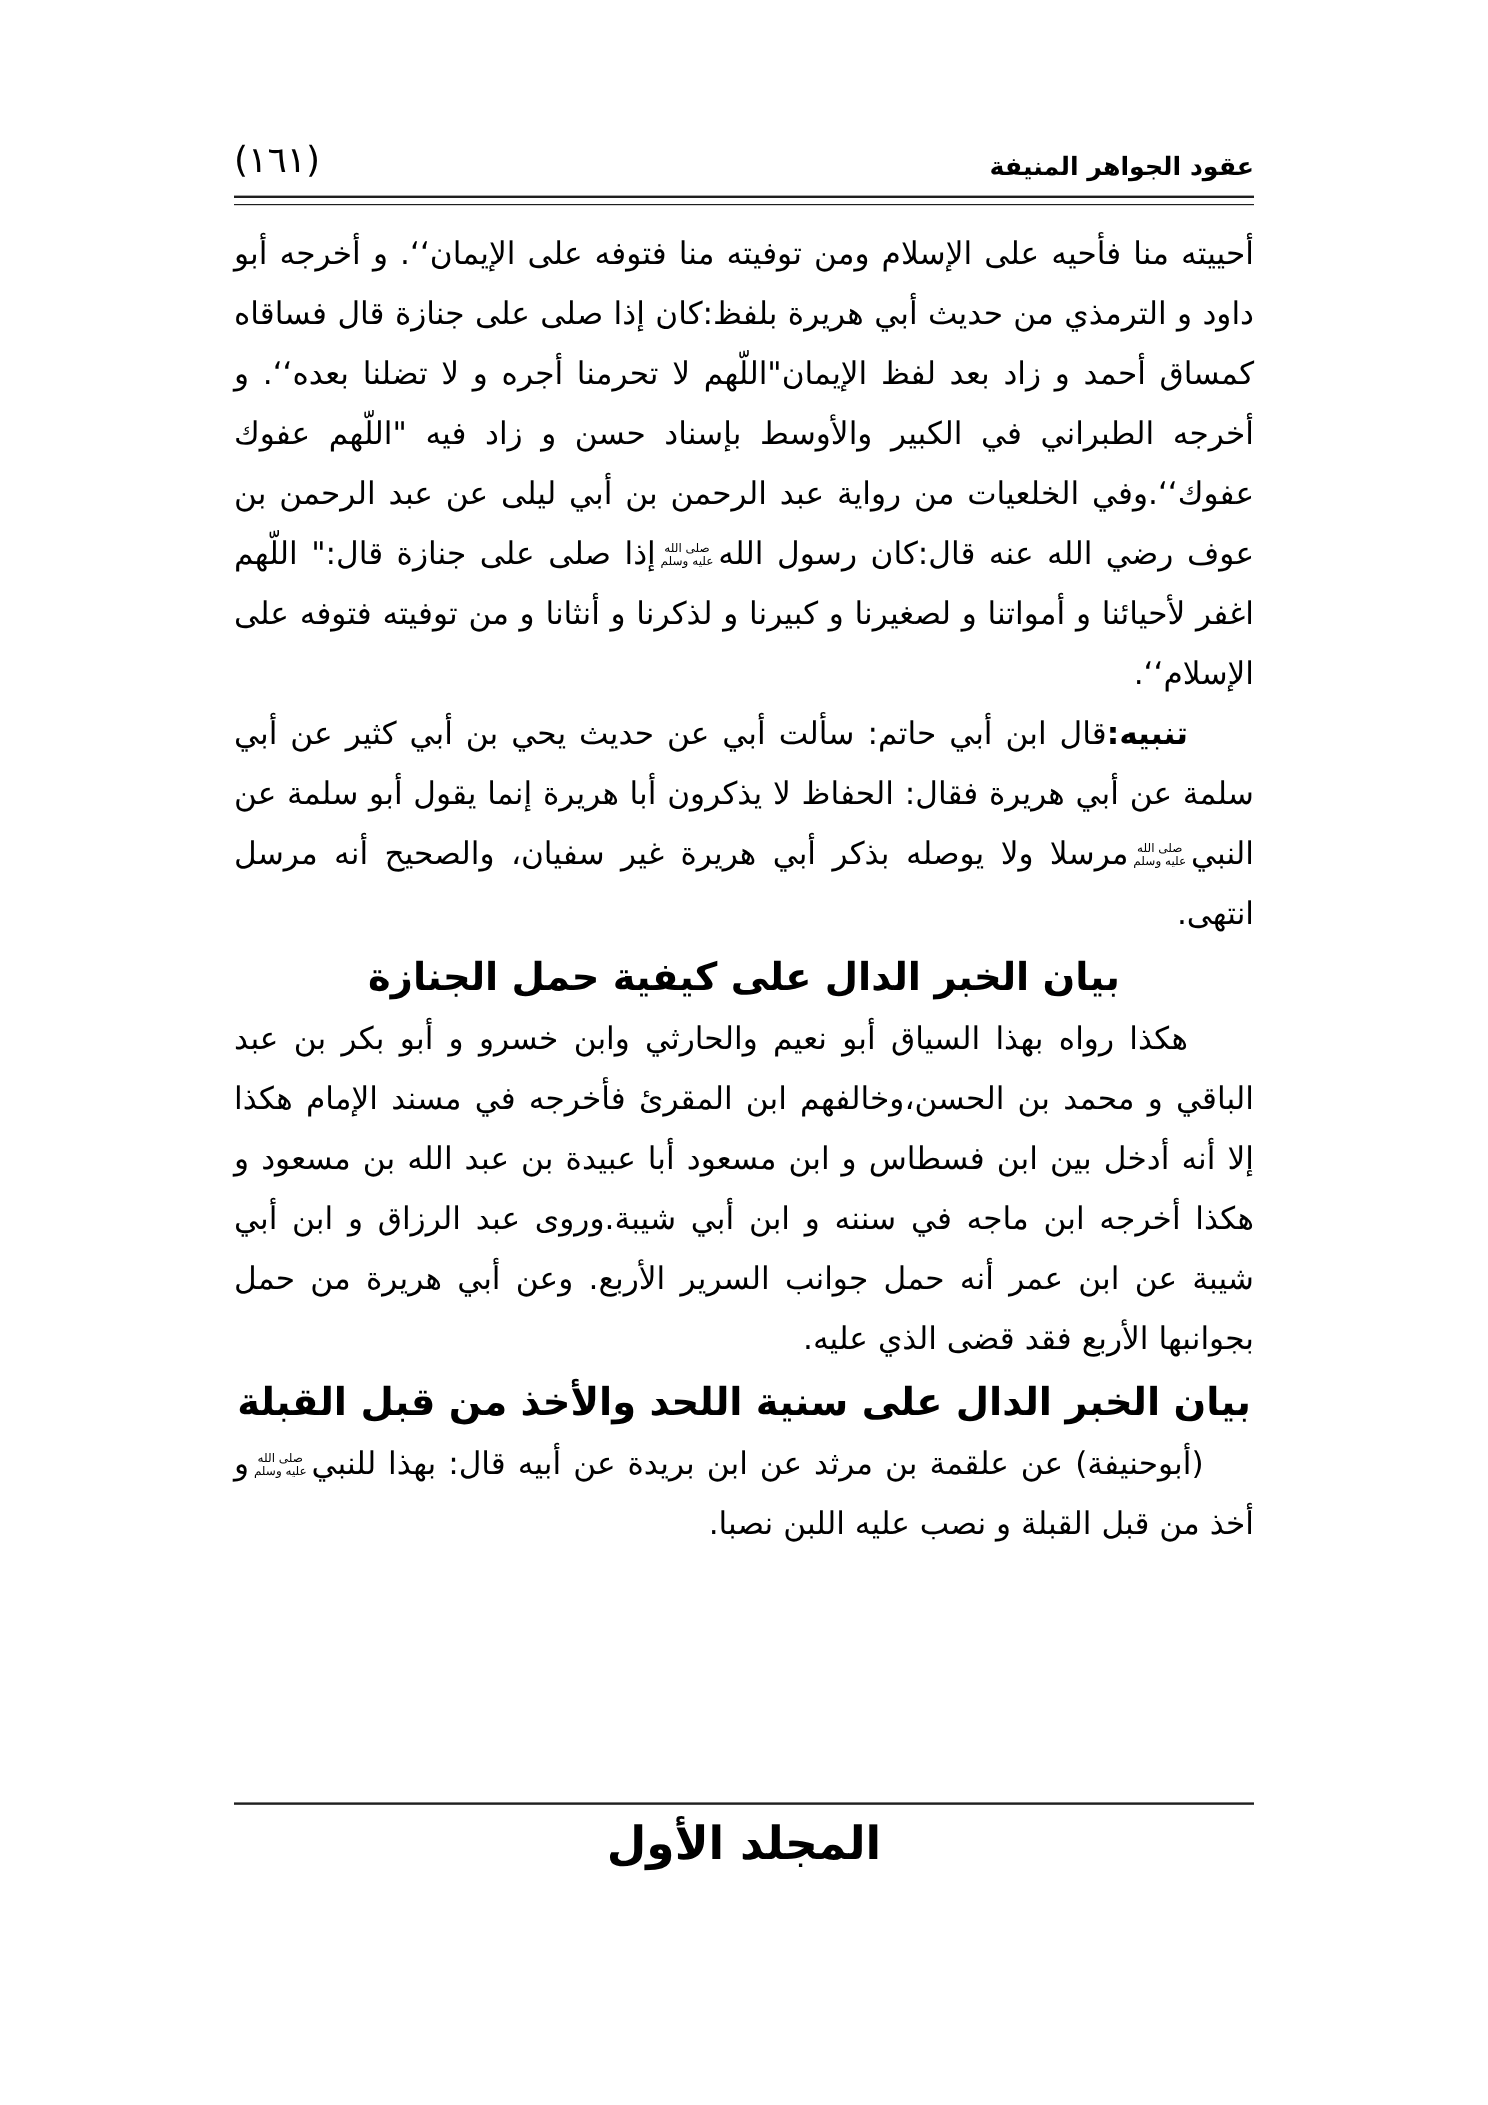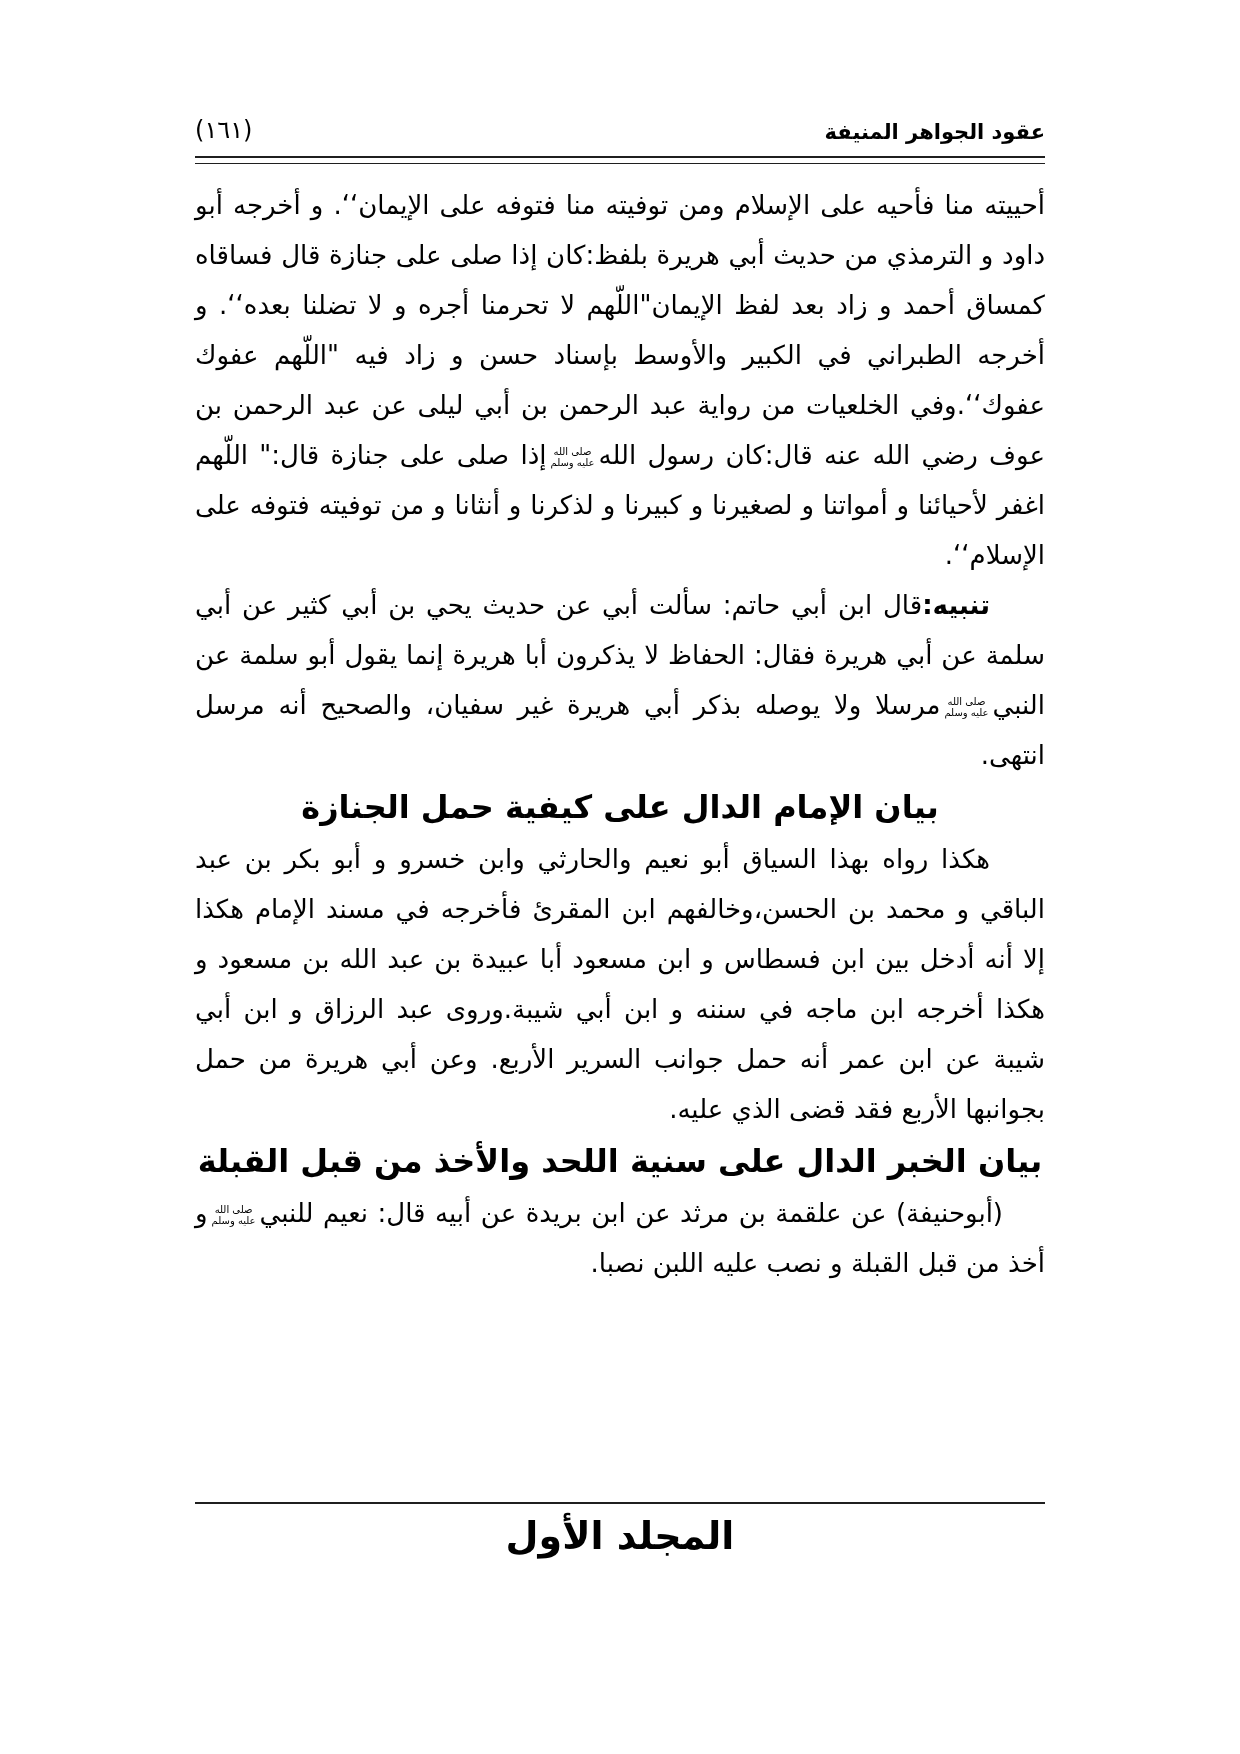--- a/index.html
+++ b/index.html
@@ -23,21 +23,21 @@
     display: flex;
     justify-content: space-between;
     align-items: flex-end;
   }
   .header-title {
     font-size: 21px;
     font-weight: bold;
     letter-spacing: -1px;
   }
   .page-number {
-    font-size: 24px;
+    font-size: 30px;
     font-weight: normal;
   }
   .rule-double {
     margin-top: 12px;
     height: 5px;
     border-top: 2px solid #1f1f1f;
     border-bottom: 1px solid #1f1f1f;
   }
   .body-text {
     margin-top: 16px;
@@ -99,28 +99,28 @@
 
     <div class="rule-double"></div>
 
     <div class="body-text">
 
       <p><span>أحييته منا فأحيه على الإسلام ومن توفيته منا فتوفه على الإيمان‘‘. و أخرجه أبو داود و الترمذي من حديث أبي هريرة بلفظ:كان إذا صلى على جنازة قال فساقاه كمساق أحمد و زاد بعد لفظ الإيمان"اللّهم لا تحرمنا أجره و لا تضلنا بعده‘‘. و أخرجه الطبراني في الكبير والأوسط بإسناد حسن و زاد فيه "اللّهم عفوك عفوك‘‘.وفي الخلعيات من رواية عبد الرحمن بن أبي ليلى عن عبد الرحمن بن عوف رضي الله عنه قال:كان رسول الله</span><span class="saw"><span>صلى الله</span><span>عليه وسلم</span></span><span>إذا صلى على جنازة قال:" اللّهم اغفر لأحيائنا و أمواتنا و لصغيرنا و كبيرنا و لذكرنا و أنثانا و من توفيته فتوفه على الإسلام‘‘.</span></p>
 
       <p class="indent"><span class="lead-bold">تنبيه:</span><span>قال ابن أبي حاتم: سألت أبي عن حديث يحي بن أبي كثير عن أبي سلمة عن أبي هريرة فقال: الحفاظ لا يذكرون أبا هريرة إنما يقول أبو سلمة عن النبي</span><span class="saw"><span>صلى الله</span><span>عليه وسلم</span></span><span>مرسلا ولا يوصله بذكر أبي هريرة غير سفيان، والصحيح أنه مرسل انتهى.</span></p>
 
 
-      <p class="section-heading">بيان الإمام الدال على كيفية حمل الجنازة</p>
+      <p class="section-heading">بيان الخبر الدال على كيفية حمل الجنازة</p>
 
 
       <p class="indent"><span>هكذا رواه بهذا السياق أبو نعيم والحارثي وابن خسرو و أبو بكر بن عبد الباقي و محمد بن الحسن،وخالفهم ابن المقرئ فأخرجه في مسند الإمام هكذا إلا أنه أدخل بين ابن فسطاس و ابن مسعود أبا عبيدة بن عبد الله بن مسعود و هكذا أخرجه ابن ماجه في سننه و ابن أبي شيبة.وروى عبد الرزاق و ابن أبي شيبة عن ابن عمر أنه حمل جوانب السرير الأربع. وعن أبي هريرة من حمل بجوانبها الأربع فقد قضى الذي عليه.</span></p>
 
       <p class="section-heading">بيان الخبر الدال على سنية اللحد والأخذ من قبل القبلة</p>
 
-      <p class="indent-sm"><span>(أبوحنيفة) عن علقمة بن مرثد عن ابن بريدة عن أبيه قال: نعيم للنبي</span><span class="saw"><span>صلى الله</span><span>عليه وسلم</span></span><span>و أخذ من قبل القبلة و نصب عليه اللبن نصبا.</span></p>
+      <p class="indent-sm"><span>(أبوحنيفة) عن علقمة بن مرثد عن ابن بريدة عن أبيه قال: بهذا للنبي</span><span class="saw"><span>صلى الله</span><span>عليه وسلم</span></span><span>و أخذ من قبل القبلة و نصب عليه اللبن نصبا.</span></p>
 
     </div>
   </div>
 
   <div class="footer">
     <div class="footer-rule"></div>
     <div class="footer-volume">المجلد الأول</div>
   </div>
 </div>
 

